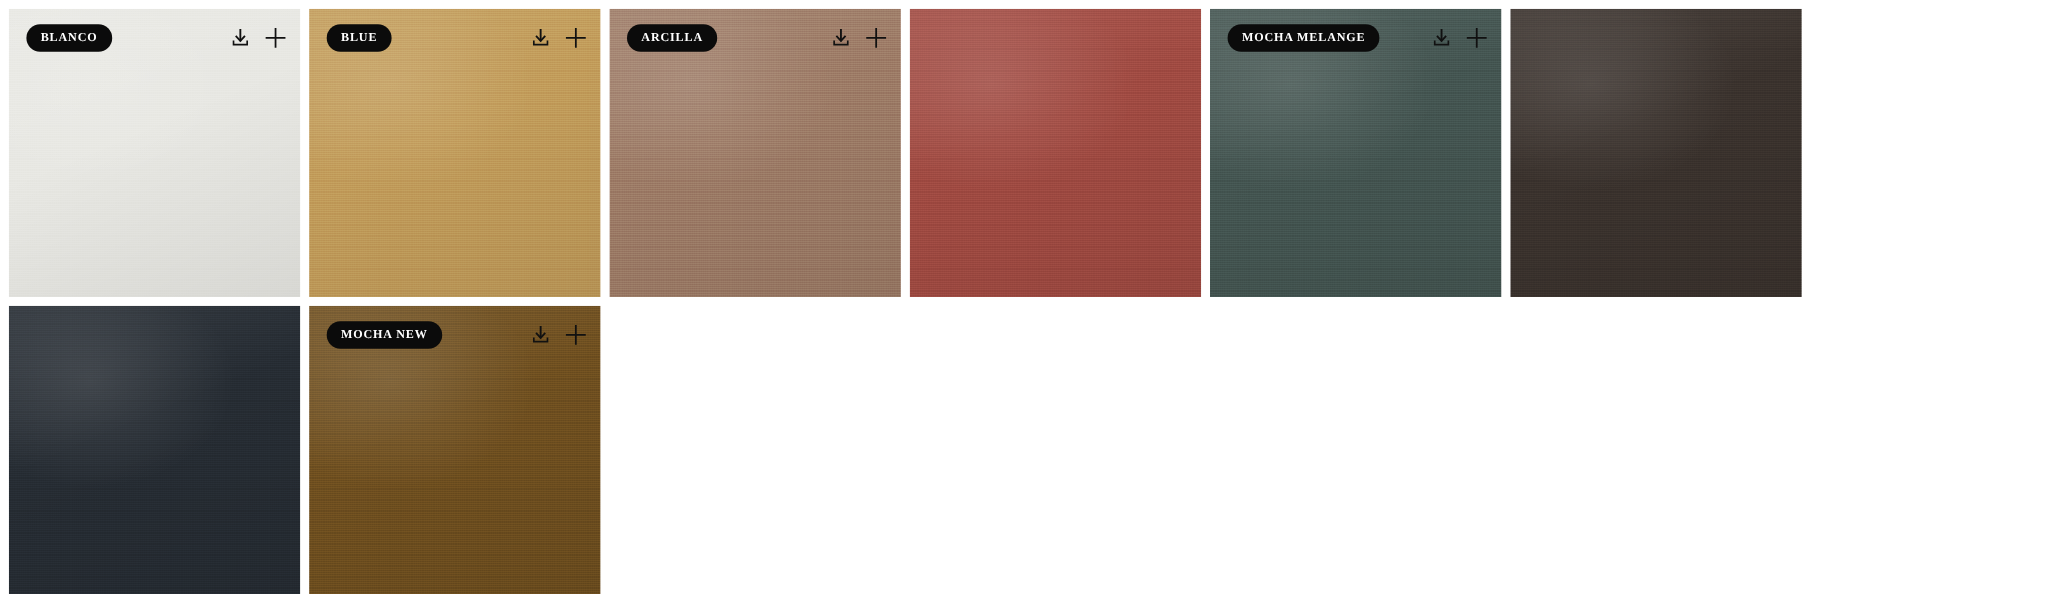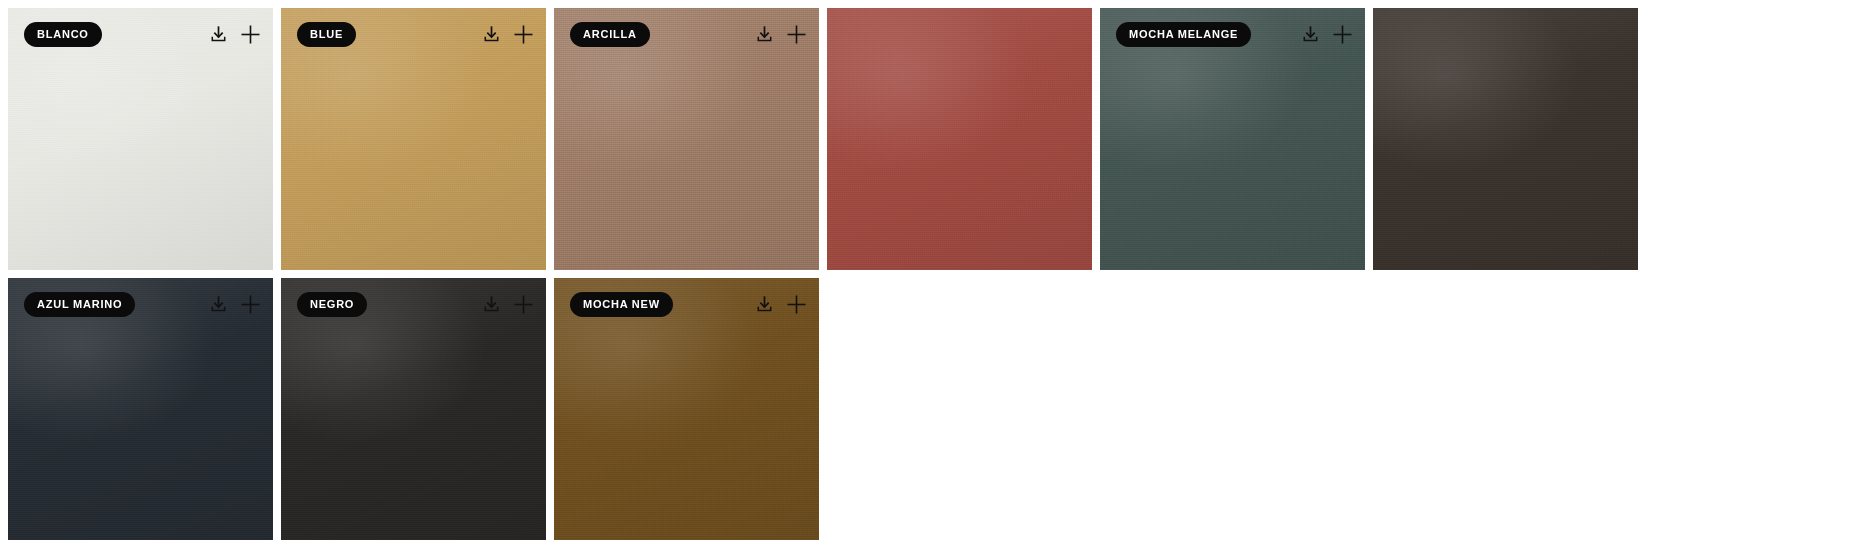--- a/index.html
+++ b/index.html
@@ -60,21 +60,21 @@
   }
   .swatch-name-pill{
     display:inline-flex;
     align-items:center;
     justify-content:center;
     height:25px;
     padding:0 13px;
     border-radius:13px;
     background:#0b0b0b;
     color:#ffffff;
-    font-family:Liberation Sans, sans-serif;
+    font-family:Liberation Serif, serif;
     font-size:11px;
     font-weight:700;
     letter-spacing:.07em;
     white-space:nowrap;
     line-height:1;
   }
   .swatch-actions{
     display:flex;
     align-items:center;
     gap:10px;
@@ -193,61 +193,20 @@
   </div>
     <div class="swatch-tile">
     <div class="swatch-surface" style="background-color: rgb(58, 50, 45);"></div>
     <div class="swatch-grain"></div>
     <div class="swatch-sheen"></div>
   </div>
     <div class="swatch-tile">
     <div class="swatch-surface" style="background-color: rgb(38, 44, 51);"></div>
     <div class="swatch-grain"></div>
     <div class="swatch-sheen"></div>
-    <div class="swatch-topbar">
-      <span class="swatch-name-pill">AZUL MARINO</span>
-      <span class="swatch-actions">
-        <span class="icon-btn" title="Download">
-          <svg width="19" height="19" viewBox="0 0 19 19" fill="none" aria-hidden="true">
-            <path d="M9.5 2.2 V11.6" stroke="currentColor" stroke-width="1.7" stroke-linecap="square"></path>
-            <path d="M5.9 8.3 L9.5 12.1 L13.1 8.3" stroke="currentColor" stroke-width="1.7" stroke-linecap="square" stroke-linejoin="miter"></path>
-            <path d="M3.3 12.6 V15.6 H15.7 V12.6" stroke="currentColor" stroke-width="1.5" stroke-linecap="square" stroke-linejoin="miter"></path>
-          </svg>
-        </span>
-        <span class="icon-btn" title="Add">
-          <svg width="21" height="21" viewBox="0 0 21 21" fill="none" aria-hidden="true">
-            <path d="M10.5 2.3 V18.7" stroke="currentColor" stroke-width="1.6" stroke-linecap="square"></path>
-            <path d="M2.3 10.5 H18.7" stroke="currentColor" stroke-width="1.6" stroke-linecap="square"></path>
-          </svg>
-        </span>
-      </span>
-    </div>
-  </div>
-    <div class="swatch-tile">
-    <div class="swatch-surface" style="background-color: rgb(41, 40, 39);"></div>
-    <div class="swatch-grain"></div>
-    <div class="swatch-sheen"></div>
-    <div class="swatch-topbar">
-      <span class="swatch-name-pill">NEGRO</span>
-      <span class="swatch-actions">
-        <span class="icon-btn" title="Download">
-          <svg width="19" height="19" viewBox="0 0 19 19" fill="none" aria-hidden="true">
-            <path d="M9.5 2.2 V11.6" stroke="currentColor" stroke-width="1.7" stroke-linecap="square"></path>
-            <path d="M5.9 8.3 L9.5 12.1 L13.1 8.3" stroke="currentColor" stroke-width="1.7" stroke-linecap="square" stroke-linejoin="miter"></path>
-            <path d="M3.3 12.6 V15.6 H15.7 V12.6" stroke="currentColor" stroke-width="1.5" stroke-linecap="square" stroke-linejoin="miter"></path>
-          </svg>
-        </span>
-        <span class="icon-btn" title="Add">
-          <svg width="21" height="21" viewBox="0 0 21 21" fill="none" aria-hidden="true">
-            <path d="M10.5 2.3 V18.7" stroke="currentColor" stroke-width="1.6" stroke-linecap="square"></path>
-            <path d="M2.3 10.5 H18.7" stroke="currentColor" stroke-width="1.6" stroke-linecap="square"></path>
-          </svg>
-        </span>
-      </span>
-    </div>
   </div>
     <div class="swatch-tile">
     <div class="swatch-surface" style="background-color: rgb(111, 79, 31);"></div>
     <div class="swatch-grain"></div>
     <div class="swatch-sheen"></div>
     <div class="swatch-topbar">
       <span class="swatch-name-pill">MOCHA NEW</span>
       <span class="swatch-actions">
         <span class="icon-btn" title="Download">
           <svg width="19" height="19" viewBox="0 0 19 19" fill="none" aria-hidden="true">

